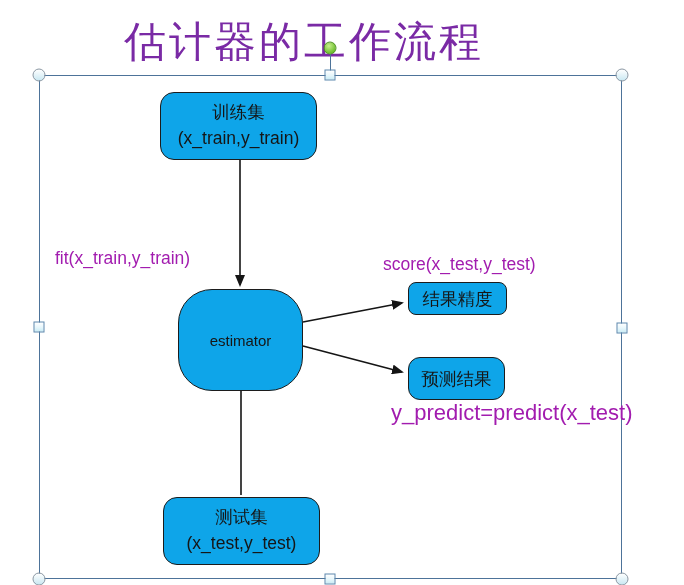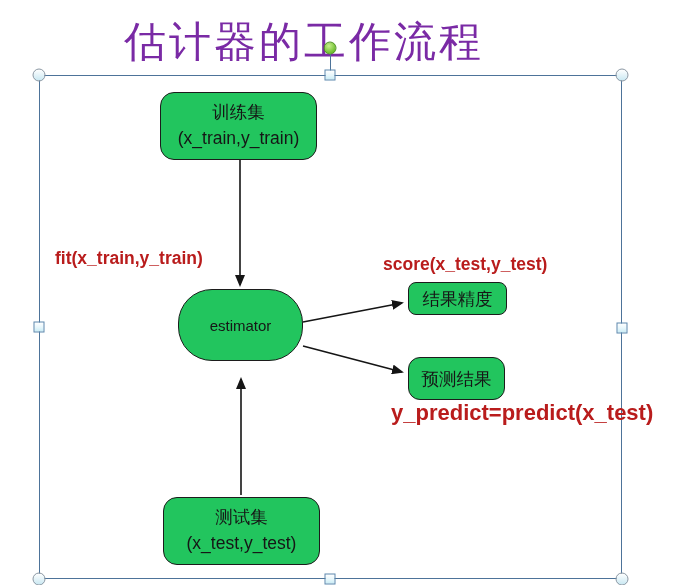--- a/index.html
+++ b/index.html
@@ -35,39 +35,39 @@
     border:1px solid #5d87ad;
     background:linear-gradient(180deg,#ffffff 0%,#e6f6fb 55%,#c9ecf5 100%);
   }
   .handle.rotate{
     width:13px;height:13px;border-radius:50%;
     border:1px solid #4e9020;
     background:radial-gradient(circle at 40% 32%,#c8ef8d 0%,var(--c-rotate_handle,#6fbf2f) 70%);
   }
   
   .node{
-    position:absolute;box-sizing:border-box;background:#22c55e;
+    position:absolute;box-sizing:border-box;background:#0ea5e9;
     border:1.5px solid #1c1c1c;text-align:center;
   }
   .node.big{border-radius:14px;width:157px;height:68px;padding-top:6px;
     font-size:17.5px;line-height:26px;}
   .node.train{left:160px;top:92px;}
   .node.test{left:163px;top:497px;}
   .node.estimator{
-    left:178px;top:289px;width:125px;height:72px;border-radius:34px;
+    left:178px;top:289px;width:125px;height:102px;border-radius:34px;
     display:flex;align-items:center;justify-content:center;font-size:15px;
   }
   .node.small{
     border-radius:12px;font-size:17.5px;
     display:flex;align-items:center;justify-content:center;
   }
   .node.result{left:408px;top:282px;width:99px;height:33px;border-radius:8px;}
   .node.predict{left:408px;top:357px;width:97px;height:43px;}
   
-  .flabel{position:absolute;font-size:17.5px;white-space:nowrap;color:#b91c1c;font-weight:bold;}
+  .flabel{position:absolute;font-size:17.5px;white-space:nowrap;color:#a21caf;}
   .flabel.fit{left:55px;top:248px;}
   .flabel.score{left:383px;top:254px;text-align:right;}
   .flabel.ypredict{left:391px;top:400px;font-size:22px;}
   
   .arrows{position:absolute;left:0;top:0;pointer-events:none;}
 </style>
 </head>
 <body>
 
 <div class="stage">

